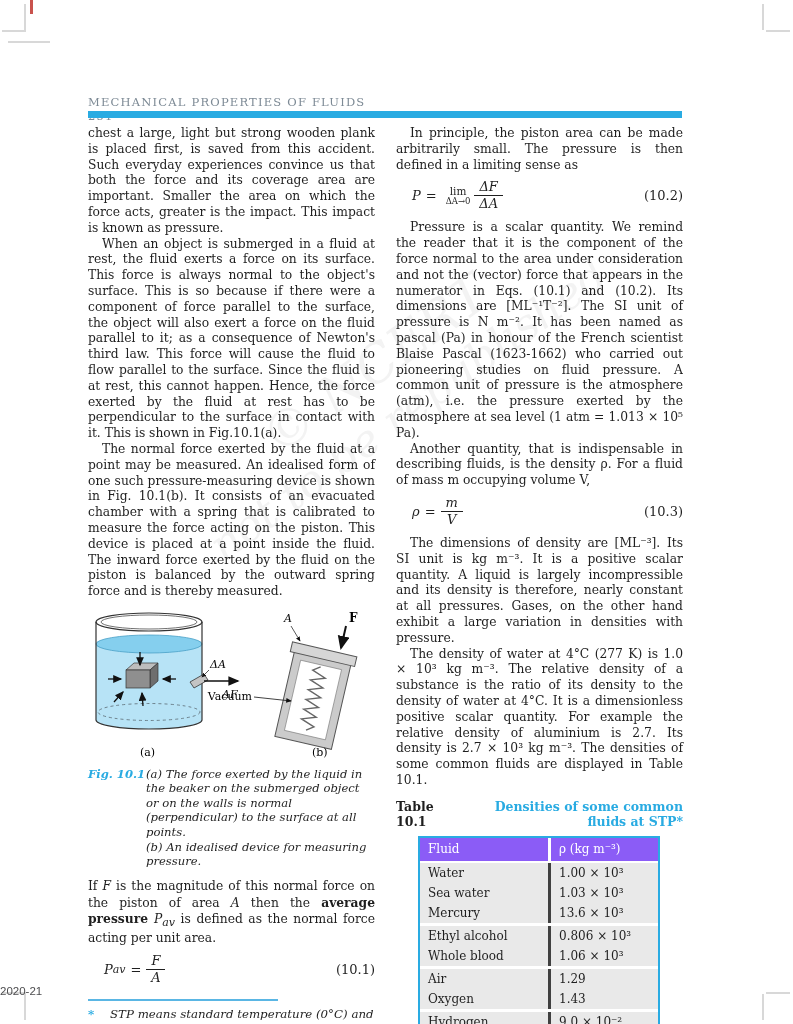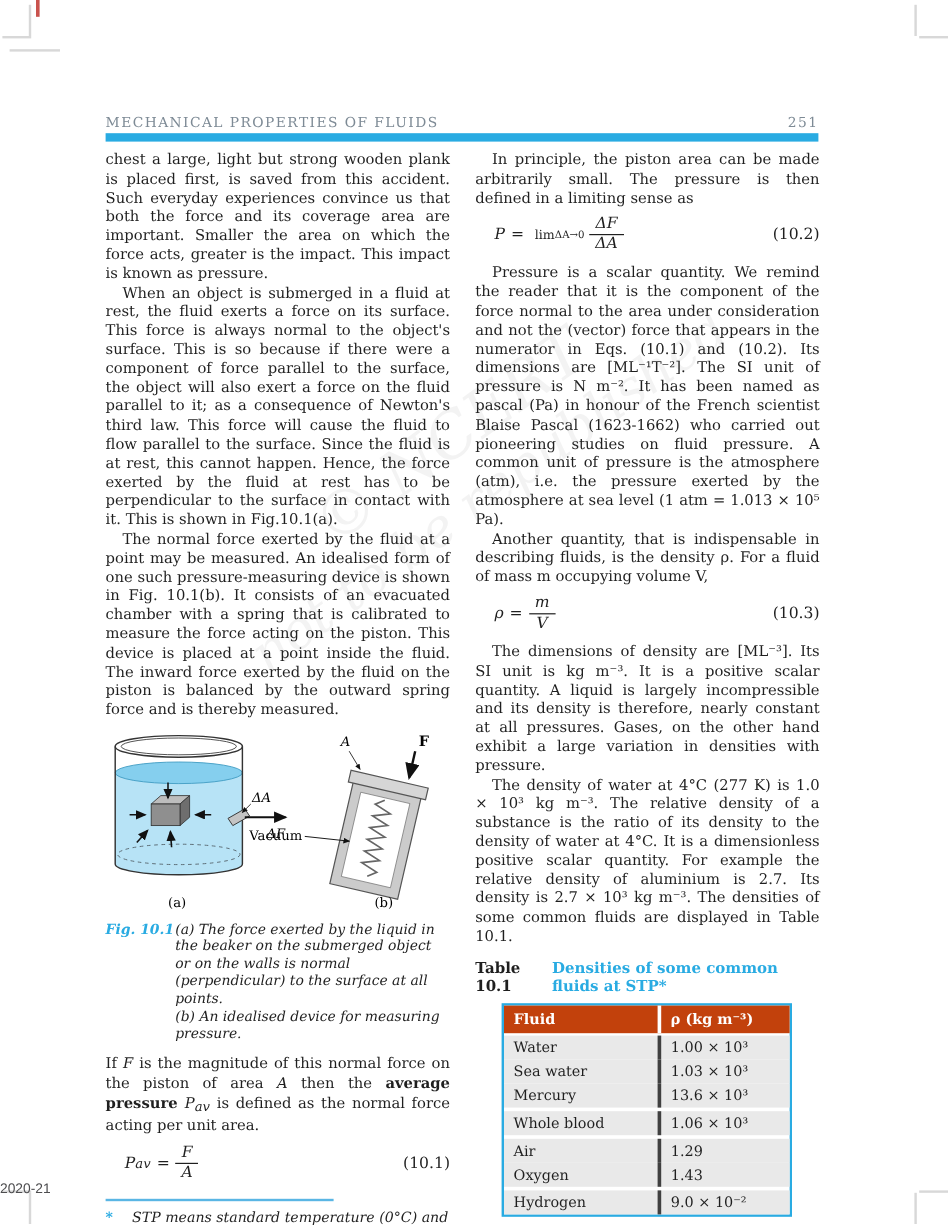--- a/index.html
+++ b/index.html
@@ -14,21 +14,21 @@
   .watermark{position:absolute;top:330px;left:110px;width:560px;
     transform:rotate(-36deg);text-align:center;
     font-family:"DejaVu Serif",serif;font-style:italic;
     color:rgba(90,90,90,0.07);pointer-events:none;}
   .watermark .wm1{font-size:52px;}
   .watermark .wm2{font-size:44px;}
 
   
   .running-head{position:absolute;top:95px;left:88px;width:594px;
     display:flex;justify-content:space-between;
-    font-size:11.5px;letter-spacing:1.2px;color:#7d8a95;}
+    font-size:11.5px;letter-spacing:1.2px;color:#7d8a95;flex-direction:column;}
   .head-rule{position:absolute;top:111px;left:88px;width:594px;height:7px;background:#29abe2;}
 
   
   .col{position:absolute;top:126px;width:287px;font-size:12.3px;line-height:15.8px;
        text-align:justify;}
   .col.left{left:88px;}
   .col.right{left:396px;}
   .para{margin:0;}
   .para.indent{text-indent:14px;}
   .para i{font-style:italic;}
@@ -43,35 +43,35 @@
   .fig-cap-text{flex:1;}
   .fig-cap-text .capline{margin:0;}
 
   
   .eq-row{display:flex;align-items:center;margin:7px 0 9px 16px;font-size:13px;}
   .eq-var{font-style:italic;}
   .eq-sign{margin:0 5px;}
   .frac{display:inline-flex;flex-direction:column;align-items:center;line-height:14px;}
   .frac .num{border-bottom:1px solid #1f1f1f;padding:0 5px 1px 5px;font-style:italic;}
   .frac .den{padding-top:1px;font-style:italic;}
-  .lim{display:inline-flex;flex-direction:row;align-items:center;margin:0 4px;line-height:10px;}
+  .lim{display:inline-flex;flex-direction:column;align-items:center;margin:0 4px;line-height:10px;}
   .lim .top{font-size:10.5px;}
   .lim .bot{font-size:8.5px;}
   .eq-tag{margin-left:auto;font-style:normal;}
 
   
   .table-cap{display:flex;margin:10px 0 6px 0;text-align:left;font-size:12.5px;
     line-height:15.5px;font-weight:bold;}
   .tcap-label{flex:0 0 64px;color:#1f1f1f;}
-  .tcap-title{flex:1;color:#29abe2;}
+  .tcap-title{flex:1;color:#29abe2;text-align:right;}
 
   
   .dtable{width:238px;margin-left:22px;border:2px solid #29abe2;background:#ffffff;
     font-size:12px;line-height:14px;text-align:left;}
-  .thead{display:flex;background:#c2410c;color:#ffffff;font-weight:bold;align-items:flex-end;}
+  .thead{display:flex;background:#8b5cf6;color:#ffffff;font-weight:normal;align-items:flex-end;}
   .th{padding:4px 8px 5px 8px;}
   .th.f{width:112px;flex:0 0 112px;}
   .th.d{flex:1;border-left:3px solid #ffffff;}
   .tbody{margin-top:2px;}
   .tgroup + .tgroup{margin-top:3px;}
   .trow{display:flex;background:#e9e9e9;}
   .tc{padding:3px 8px;}
   .tc.f{width:112px;flex:0 0 112px;}
   .tc.d{flex:1;border-left:3px solid #404040;}
 
@@ -254,20 +254,24 @@
             <div class="tc f">Sea water</div>
             <div class="tc d">1.03 × 10³</div>
           </div>
           <div class="trow">
             <div class="tc f">Mercury</div>
             <div class="tc d">13.6 × 10³</div>
           </div>
         </div>
         <div class="tgroup">
           <div class="trow">
+            <div class="tc f">Ethyl alcohol</div>
+            <div class="tc d">0.806 × 10³</div>
+          </div>
+          <div class="trow">
             <div class="tc f">Whole blood</div>
             <div class="tc d">1.06 × 10³</div>
           </div>
         </div>
         <div class="tgroup">
           <div class="trow">
             <div class="tc f">Air</div>
             <div class="tc d">1.29</div>
           </div>
           <div class="trow">

